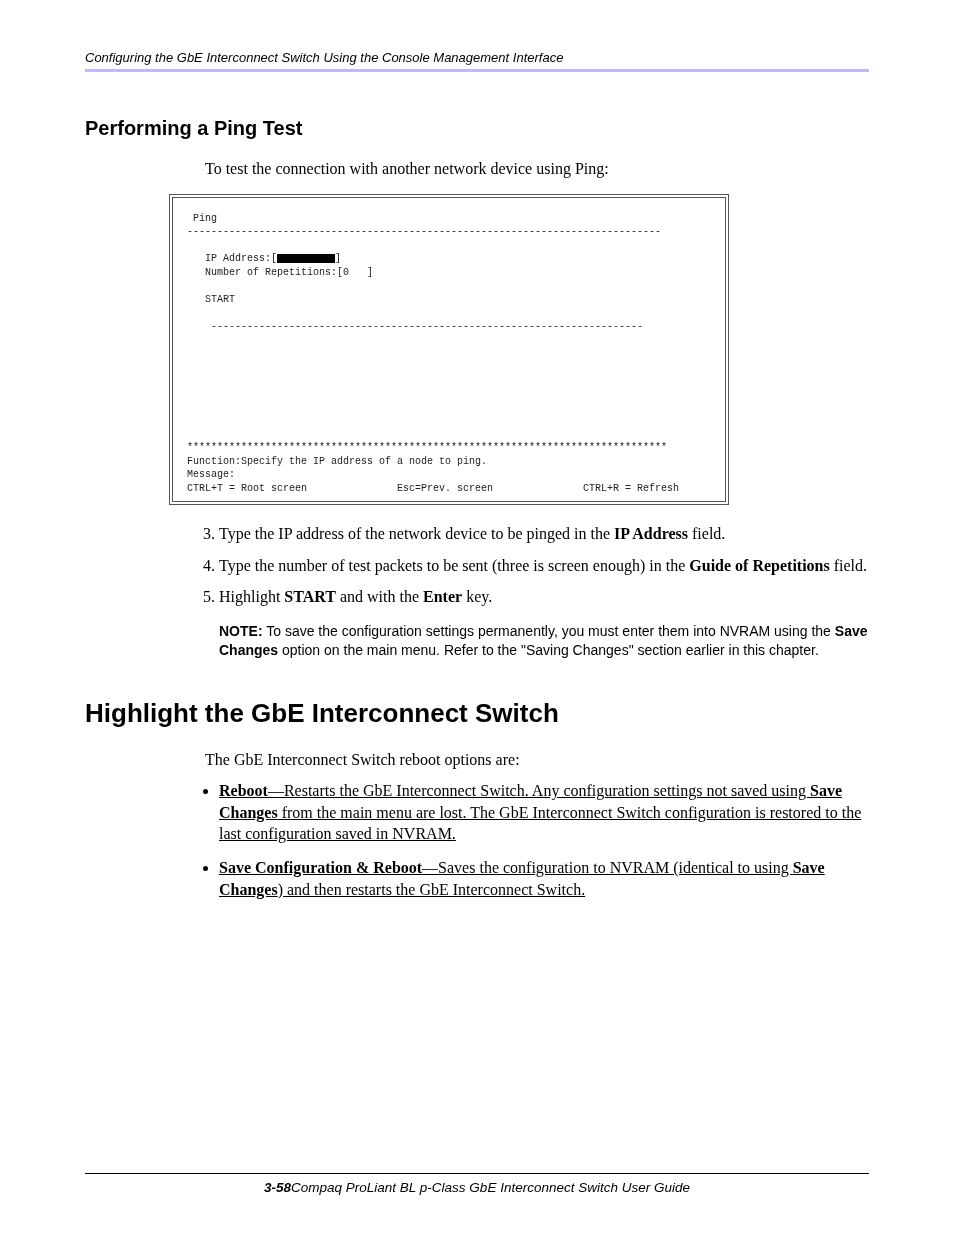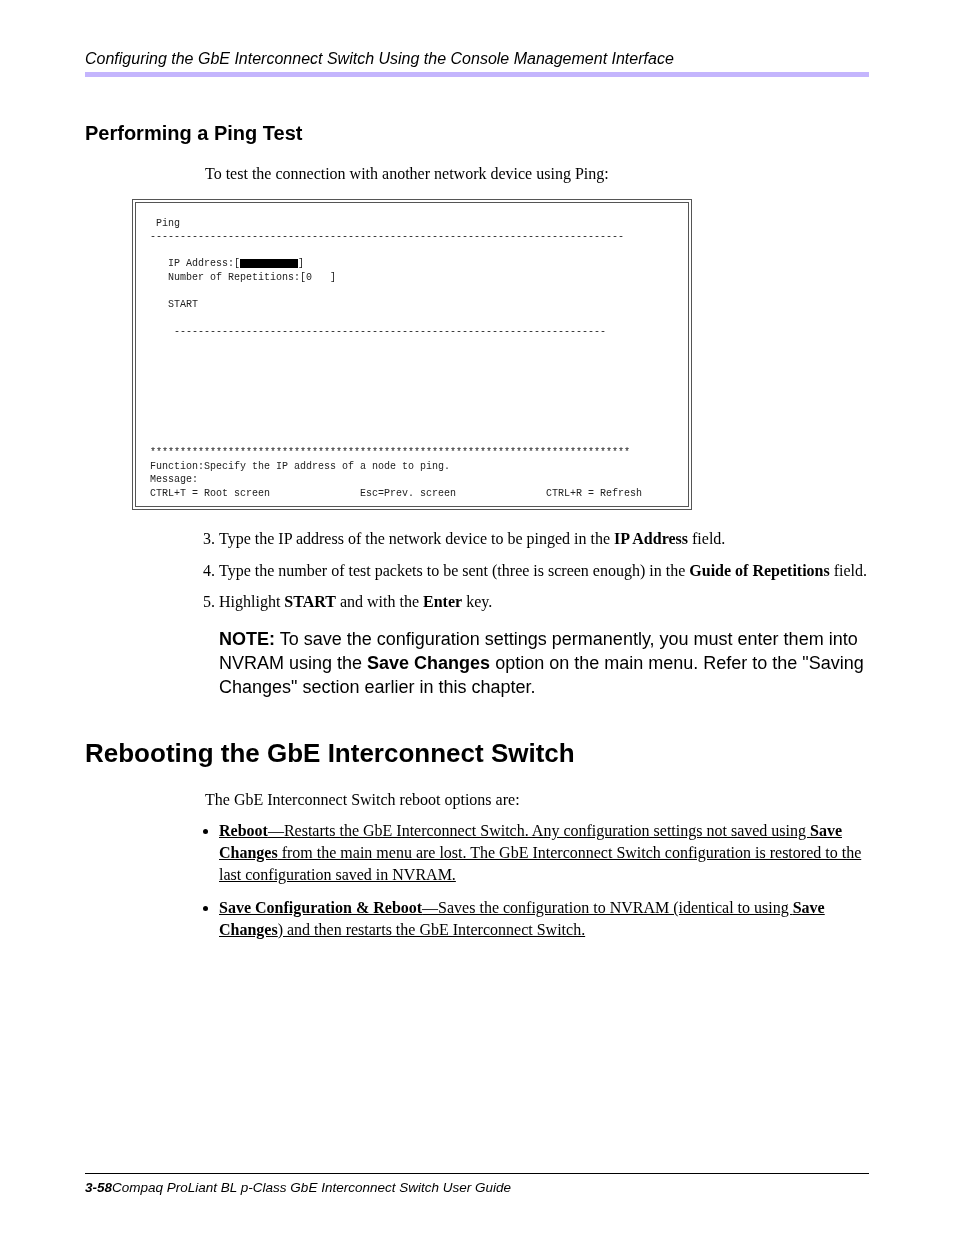--- a/index.html
+++ b/index.html
@@ -12,22 +12,22 @@
   }
   .page {
     padding: 50px 85px 40px 85px;
     box-sizing: border-box;
     min-height: 1235px;
     position: relative;
   }
   .running-header {
     font-style: italic;
     font-family: Arial, Helvetica, sans-serif;
-    font-size: 16px;
-    border-bottom: 5px solid #c4b5fd;
+    font-size: 13px;
+    border-bottom: 3px solid #c4b5fd;
     padding-bottom: 4px;
     margin-bottom: 45px;
   }
   h2.section {
     font-family: Arial, Helvetica, sans-serif;
     font-weight: bold;
     font-size: 20px;
     margin: 12px 0 18px 0;
   }
   h1.big-section {
@@ -50,26 +50,26 @@
   ul.bullets {
     margin: 8px 0 14px 0;
     padding-left: 22px;
     list-style-type: disc;
     text-decoration: underline;
   }
   ul.bullets li { margin-bottom: 12px; }
   .bold { font-weight: bold; }
   .note {
     font-family: Arial, Helvetica, sans-serif;
-    font-size: 18px;
+    font-size: 14px;
     margin: 14px 0 16px 22px;
     line-height: 1.35;
   }
   .terminal {
-    margin: 14px 0 18px 47px;
+    margin: 14px 0 18px 84px;
     width: 560px;
     border: 4px double #555;
     background: #fff;
     font-family: "Courier New", Courier, monospace;
     font-size: 10px;
     color: #222;
     padding: 14px 8px 6px 8px;
     box-sizing: border-box;
     line-height: 1.35;
     white-space: pre;
@@ -86,21 +86,21 @@
     position: absolute;
     bottom: 40px;
     left: 85px;
     right: 85px;
     border-top: 1px solid #000;
     padding-top: 6px;
     font-family: Arial, Helvetica, sans-serif;
     font-style: italic;
     font-size: 13.5px;
     display: flex;
-    justify-content: flex-start;
+    justify-content: center;
   }
   .footer .pn { font-weight: bold; font-style: italic; }
 </style>
 </head>
 <body>
 
 <div class="page">
 
   <div class="running-header">Configuring the GbE Interconnect Switch Using the Console Management Interface</div>
 
@@ -142,21 +142,21 @@
       </li>
       <li>
         <span>Highlight </span><span class="bold">START</span><span> and with the </span><span class="bold">Enter</span><span> key.</span>
       </li>
     </ol>
     <div class="note">
       <span class="bold">NOTE:</span><span>  To save the configuration settings permanently, you must enter them into NVRAM using the </span><span class="bold">Save Changes</span><span> option on the main menu. Refer to the "Saving Changes" section earlier in this chapter.</span>
     </div>
   </div>
 
-  <h1 class="big-section">Rebooting the GbE Interconnect Switch</h1>
+  <h1 class="big-section">Highlight the GbE Interconnect Switch</h1>
 
   <div class="body-indent">
     <p>The GbE Interconnect Switch reboot options are:</p>
     <ul class="bullets">
       <li>
         <span class="bold">Reboot</span><span>—Restarts the GbE Interconnect Switch. Any configuration settings not saved using </span><span class="bold">Save Changes</span><span> from the main menu are lost. The GbE Interconnect Switch configuration is restored to the last configuration saved in NVRAM.</span>
       </li>
       <li>
         <span class="bold">Save Configuration &amp; Reboot</span><span>—Saves the configuration to NVRAM (identical to using </span><span class="bold">Save Changes</span><span>) and then restarts the GbE Interconnect Switch.</span>
       </li>

